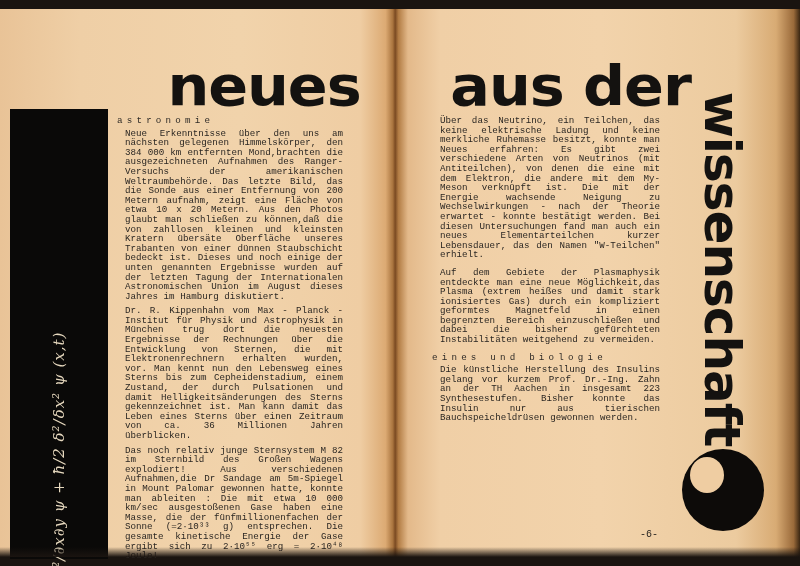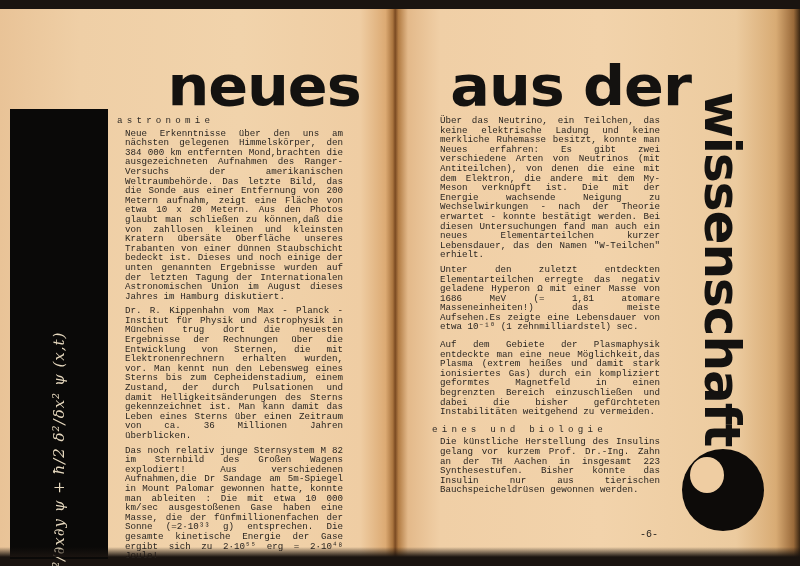--- a/index.html
+++ b/index.html
@@ -86,21 +86,20 @@
     <p class="para">Dr. R. Kippenhahn vom Max - Planck - Institut für Physik und Astrophysik in München trug dort die neuesten Ergebnisse der Rechnungen über die Entwicklung von Sternen, die mit Elektronenrechnern erhalten wurden, vor. Man kennt nun den Lebensweg eines Sterns bis zum Cepheidenstadium, einem Zustand, der durch Pulsationen und damit Helligkeitsänderungen des Sterns gekennzeichnet ist. Man kann damit das Leben eines Sterns über einen Zeitraum von ca. 36 Millionen Jahren überblicken.</p>
     <p class="para">Das noch relativ junge Sternsystem M 82 im Sternbild des Großen Wagens explodiert! Aus verschiedenen Aufnahmen,die Dr Sandage am 5m-Spiegel in Mount Palomar gewonnen hatte, konnte man ableiten : Die mit etwa 10 000 km/sec ausgestoßenen Gase haben eine Masse, die der fünfmillionenfachen der Sonne (=2·10³³ g) entsprechen. Die gesamte kinetische Energie der Gase ergibt sich zu 2·10⁵⁵ erg = 2·10⁴⁸ Joule!</p>
     <p class="para">Diese Beobachtung ist eng verbunden mit dem Problem der "Radiosterne". Diese weit entfernten Objekte, die zwar sehr lichtschwach sind, aber dafür sehr intensive Radiostrahlung abgeben,sind wahrscheinlich ebenfalls explodierende Sternsysteme. Die kinetischen Energien der Explosionen liegen in der Größenordnung derjenigen von M 82.</p>
 
   </div>
 
   <div class="headline ausder">aus der</div>
 
   <div class="col right">
     <p class="para">Über das Neutrino, ein Teilchen, das keine elektrische Ladung und keine merkliche Ruhemasse besitzt, konnte man Neues erfahren: Es gibt zwei verschiedene Arten von Neutrinos (mit Antiteilchen), von denen die eine mit dem Elektron, die andere mit dem My-Meson verknüpft ist. Die mit der Energie wachsende Neigung zu Wechselwirkungen - nach der Theorie erwartet - konnte bestätigt werden. Bei diesen Untersuchungen fand man auch ein neues Elementarteilchen kurzer Lebensdauer, das den Namen "W-Teilchen" erhielt.</p>
-    <p class="para">Unter den zuletzt entdeckten Elementarteilchen erregte das negativ geladene Hyperon Ω mit einer Masse von 1686 MeV (= 1,81 atomare Masseneinheiten!) das meiste Aufsehen.Es zeigte eine Lebensdauer von etwa 10⁻¹⁰ (1 zehnmilliardstel) sec.</p>
     <p class="para gap">Auf dem Gebiete der Plasmaphysik entdeckte man eine neue Möglichkeit,das Plasma (extrem heißes und damit stark ionisiertes Gas) durch ein kompliziert geformtes Magnetfeld in einen begrenzten Bereich einzuschließen und dabei die bisher gefürchteten Instabilitäten weitgehend zu vermeiden.</p>
     <div class="section-head" style="margin-top:8px">eines und biologie</div>
     <p class="para">Die künstliche Herstellung des Insulins gelang vor kurzem Prof. Dr.-Ing. Zahn an der TH Aachen in insgesamt 223 Synthesestufen. Bisher konnte das Insulin nur aus tierischen Bauchspeicheldrüsen gewonnen werden.</p>
 
   </div>
 
   <div class="vertical-title">
     <span>wissenschaft</span>
   </div>
 

